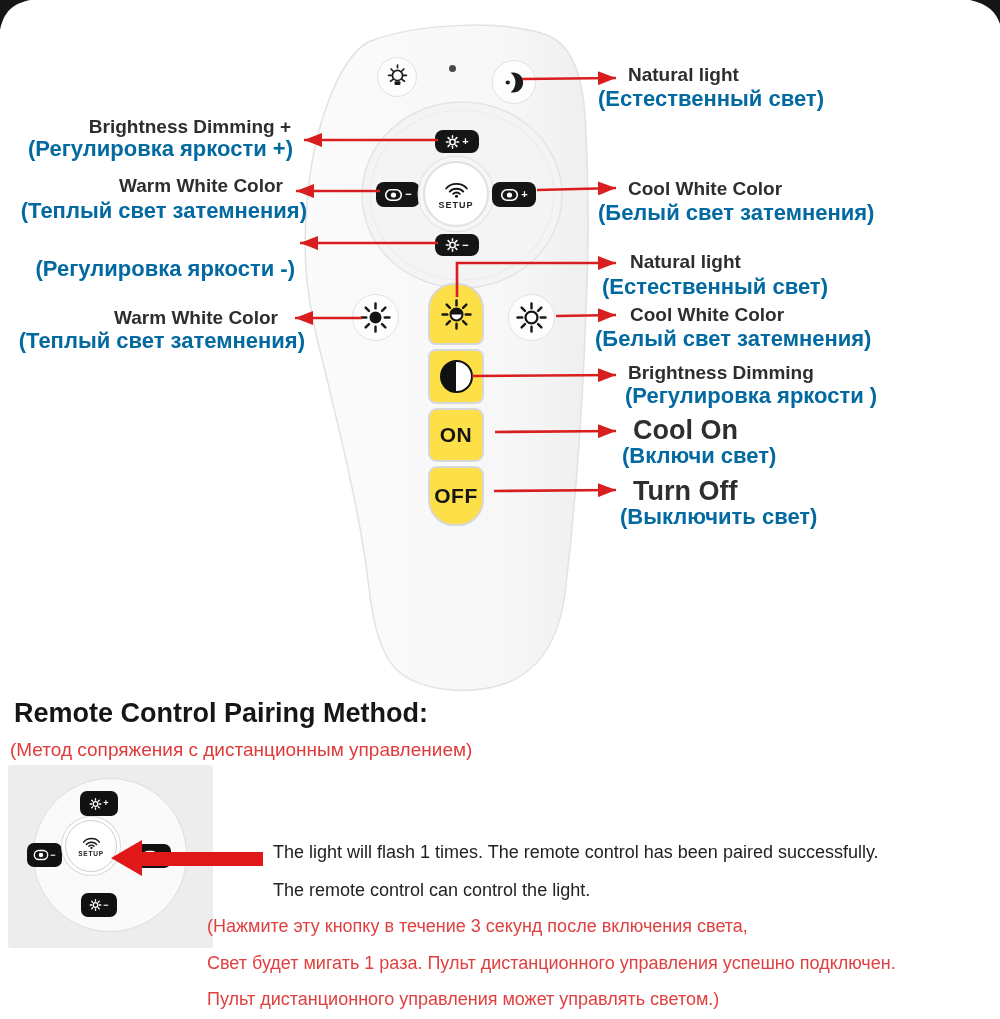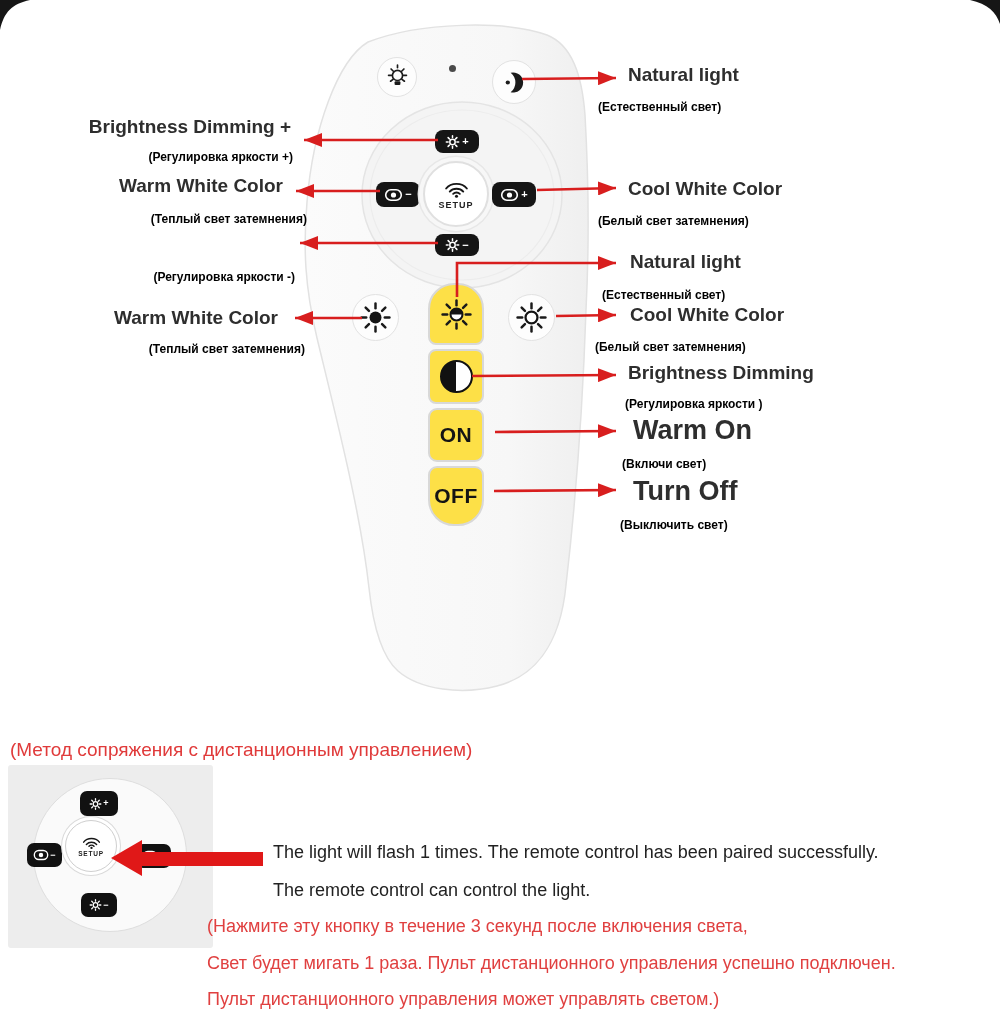--- a/index.html
+++ b/index.html
@@ -18,21 +18,21 @@
   .setup{position:absolute;background:#fff;border:2px solid #e0e0e0;border-radius:50%;
          box-shadow:0 0 0 4px #f7f7f7,0 0 0 5.5px #e7e7e7;box-sizing:border-box;
          display:flex;flex-direction:column;align-items:center;justify-content:center;}
   .setup-lbl{font-size:9px;font-weight:bold;letter-spacing:1px;color:#222;margin-top:1px;}
   .onoff{font-size:21px;font-weight:bold;color:#141414;letter-spacing:.5px;}
   .half-circle{width:33px;height:33px;border-radius:50%;border:2.5px solid #111;
          background:linear-gradient(90deg,#111 0 50%,#fff 50% 100%);box-sizing:border-box;}
   .led{position:absolute;width:7px;height:7px;border-radius:50%;background:#4a4a4a;}
   
   .lbl-en{position:absolute;color:#2e2e2e;font-size:19px;font-weight:bold;line-height:1.1;white-space:nowrap;}
-  .lbl-ru{position:absolute;color:#000000;font-size:12px;font-weight:bold;line-height:1.1;white-space:nowrap;margin-top:14px;}
+  .lbl-ru{position:absolute;color:#0369a1;font-size:22px;font-weight:bold;line-height:1.1;white-space:nowrap;}
   .lbl-big{font-size:27px;}
   
   .pair-title{position:absolute;color:#161616;font-size:27px;font-weight:bold;white-space:nowrap;}
   .pair-sub{position:absolute;color:#e03a3a;font-size:19px;font-weight:normal;white-space:nowrap;}
   .step-en{position:absolute;color:#222;font-size:18px;white-space:nowrap;}
   .step-ru{position:absolute;color:#e04040;font-size:18px;white-space:nowrap;}
   .inset{position:absolute;left:8px;top:765px;width:205px;height:183px;background:#ededed;border-radius:3px;}
   .inset-circle{position:absolute;left:25px;top:13px;width:154px;height:154px;border-radius:50%;
         background:#fafafa;border:1px solid #dedede;box-sizing:border-box;}
   .inset-setup{position:absolute;left:57px;top:55px;width:52px;height:52px;border-radius:50%;background:#fff;
@@ -223,25 +223,26 @@
   <div class="lbl-en" style="left:628px;top:65px;z-index:4">Natural light</div>
   <div class="lbl-ru" style="left:598px;top:87px;z-index:4">(Естественный свет)</div>
   <div class="lbl-en" style="left:628px;top:179px;z-index:4">Cool White Color</div>
   <div class="lbl-ru" style="left:598px;top:201px;z-index:4">(Белый свет затемнения)</div>
   <div class="lbl-en" style="left:630px;top:252px;z-index:4">Natural light</div>
   <div class="lbl-ru" style="left:602px;top:275px;z-index:4">(Естественный свет)</div>
   <div class="lbl-en" style="left:630px;top:305px;z-index:4">Cool White Color</div>
   <div class="lbl-ru" style="left:595px;top:327px;z-index:4">(Белый свет затемнения)</div>
   <div class="lbl-en" style="left:628px;top:363px;z-index:4">Brightness Dimming</div>
   <div class="lbl-ru" style="left:625px;top:384px;z-index:4">(Регулировка яркости )</div>
-  <div class="lbl-en lbl-big" style="left:633px;top:416px;z-index:4">Warm On</div>
+  <div class="lbl-en lbl-big" style="left:633px;top:416px;z-index:4">Cool On</div>
   <div class="lbl-ru" style="left:622px;top:444px;z-index:4">(Включи свет)</div>
   <div class="lbl-en lbl-big" style="left:633px;top:477px;z-index:4">Turn Off</div>
   <div class="lbl-ru" style="left:620px;top:505px;z-index:4">(Выключить свет)</div>
 
+  <div class="pair-title" style="left:14px;top:698px;z-index:4">Remote Control Pairing Method:</div>
   <div class="pair-sub" style="left:10px;top:739px;z-index:4">(Метод сопряжения с дистанционным управлением)</div>
 
   <div class="inset" style="z-index:2">
     <div class="inset-circle"></div>
     <div class="ipill" style="left:72px;top:26px;width:38px;height:25px;">
       <svg width="13" height="12" viewBox="0 0 14 14" style="color:#fff">
           <use href="#minisun"></use>
         </svg>
       <span class="sign">+</span>
     </div>

